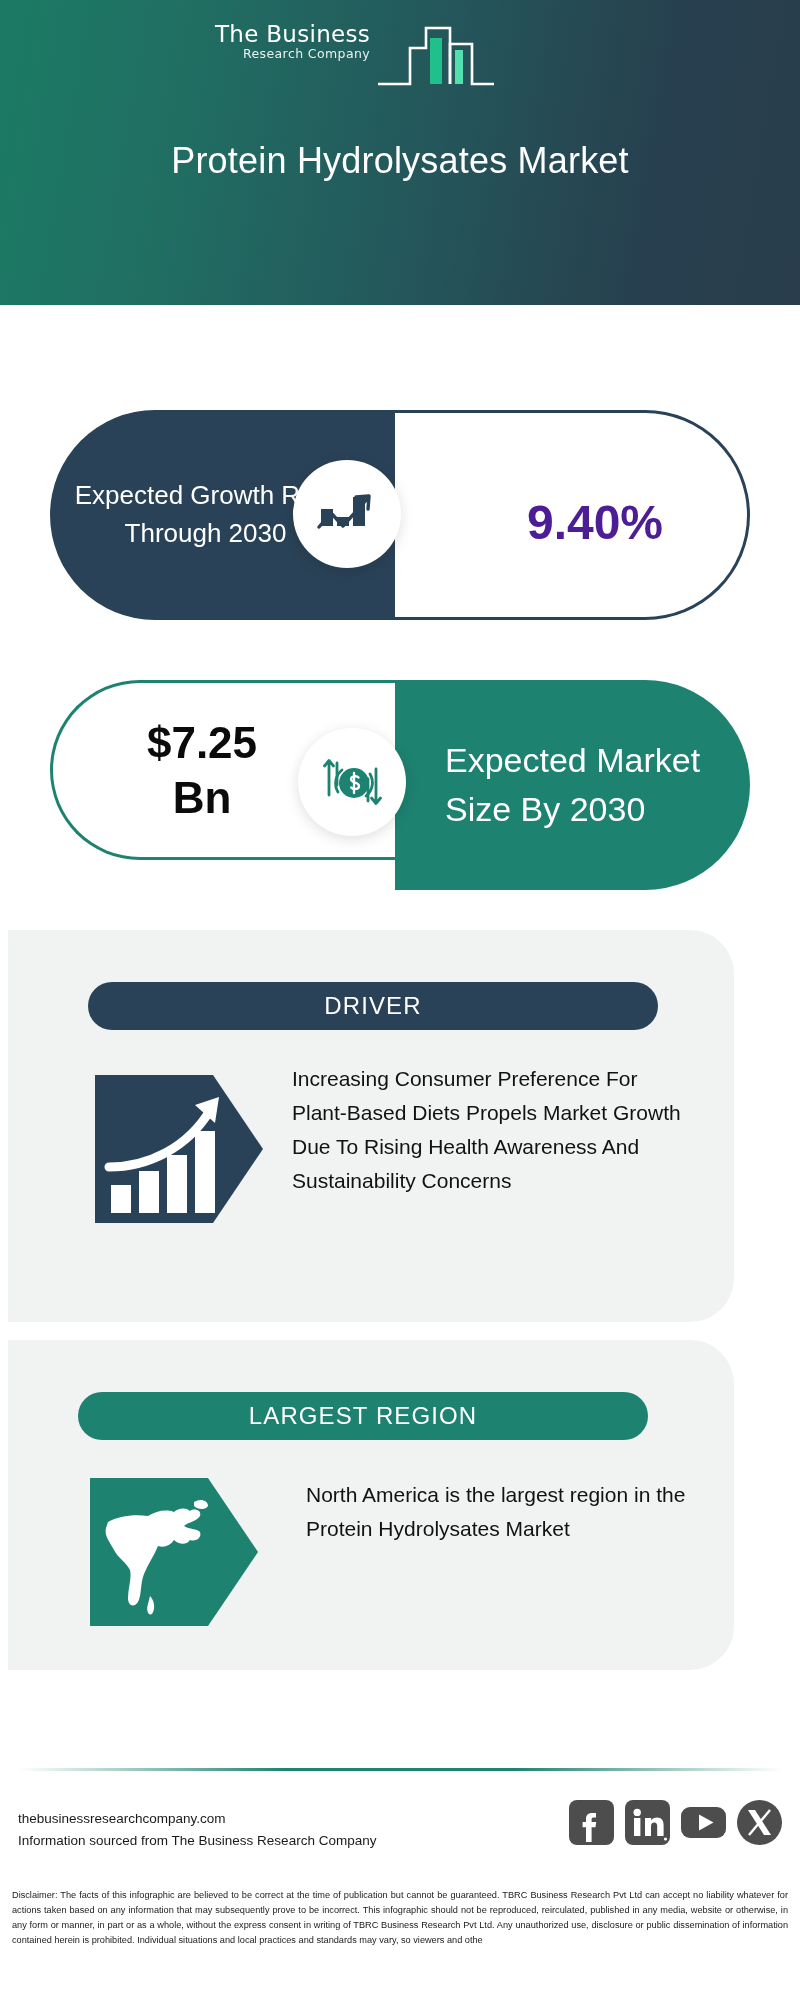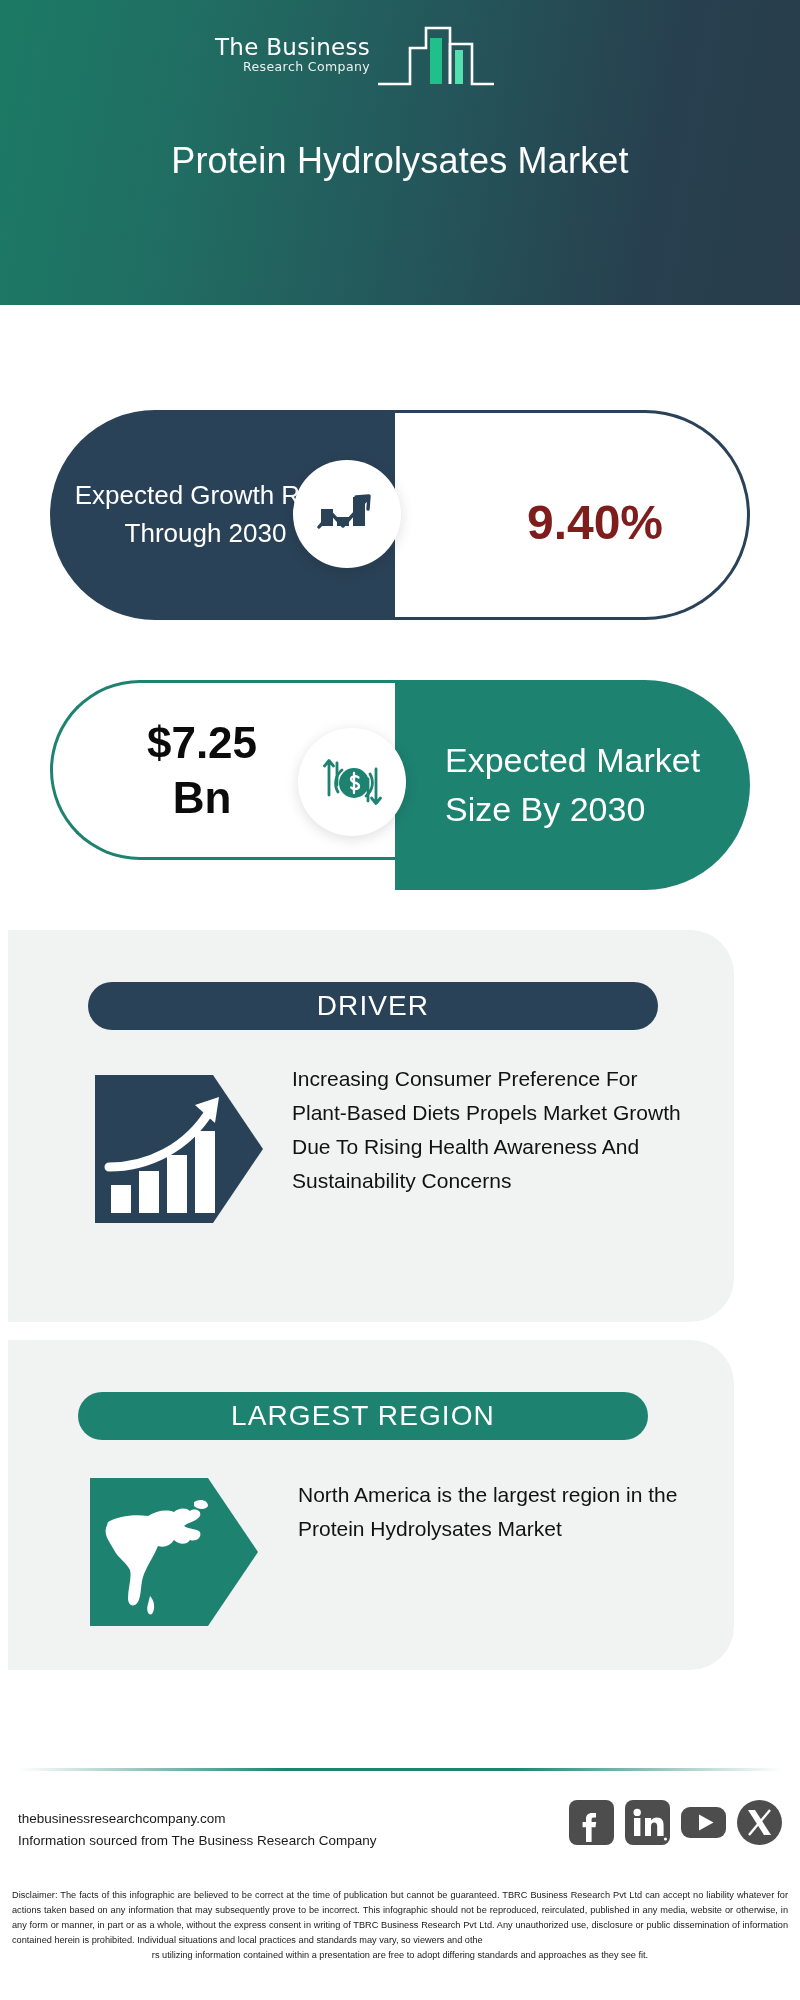--- a/index.html
+++ b/index.html
@@ -12,21 +12,21 @@
   .page { position:relative; width:800px; height:2000px; background:#fff; }
 
   
   .header {
     position:absolute; left:0; top:0; width:800px; height:305px;
     background:linear-gradient(100deg,#1b7a64 0%, #206f63 22%, #24555a 55%, #27404f 80%, #293d4c 100%);
     overflow:hidden;
   }
   .logo-wrap {
     position:absolute; left:215px; top:22px;
-    display:flex; align-items:center; gap:8px;
+    display:flex; align-items:flex-start; gap:8px;
   }
   .logo-text { text-align:right; padding-bottom:4px; }
   .logo-l1 {
     color:#ffffff; font-size:23px; letter-spacing:.3px;
     font-family:"DejaVu Sans", sans-serif; font-weight:400; line-height:1.05;
   }
   .logo-l2 {
     color:#e9f2f0; font-size:12.5px; letter-spacing:.4px;
     font-family:"DejaVu Sans", sans-serif; font-weight:400; line-height:1.3;
   }
@@ -52,21 +52,21 @@
     font-family:"Liberation Sans", sans-serif; padding-right:34px;
   }
   .card1-right {
     position:absolute; left:345px; top:0; width:355px; height:210px;
     border:3px solid #2a4257; border-left:none;
     border-radius:0 105px 105px 0;
     background:#fff;
     display:flex; align-items:center; justify-content:center;
   }
   .card1-value {
-    color:#7f1d1d; font-size:48px; font-weight:bold;
+    color:#4c1d95; font-size:48px; font-weight:bold;
     font-family:"Liberation Sans", sans-serif; padding-left:48px;margin-top:15px;
   }
   .badge1 {
     position:absolute; left:293px; top:460px; width:108px; height:108px;
     background:#fff; border-radius:50%;
     box-shadow:0 3px 14px rgba(0,0,0,.13);
     display:flex; align-items:center; justify-content:center; z-index:6;
   }
 
   
@@ -101,36 +101,36 @@
   .panel {
     position:absolute; left:8px; width:726px;
     background:#f1f2f2; border-radius:0 44px 44px 0;
   }
   #panel-driver { top:930px; height:392px; }
   #panel-region { top:1340px; height:330px; }
 
   .pill {
     position:absolute; height:48px; border-radius:24px;
     display:flex; align-items:center; justify-content:center;
-    color:#ffffff; font-size:28px; letter-spacing:1.1px;
+    color:#ffffff; font-size:24px; letter-spacing:1.1px;
     font-family:"Liberation Sans", sans-serif;
   }
   #pill-driver { left:88px; top:982px; width:570px; background:#2a4257; }
   #pill-region { left:78px; top:1392px; width:570px; background:#1e8271; }
 
   .hexicon { position:absolute; width:170px; height:148px; }
   #hex-driver { left:95px; top:1075px; }
   #hex-region { left:90px; top:1478px; }
 
   .body-txt {
     position:absolute; color:#121212; font-size:21px; line-height:1.62;
     font-family:"Liberation Sans", sans-serif;
   }
   #txt-driver { left:292px; top:1062px; width:400px; }
-  #txt-region { left:298px; top:1478px; width:395px; }
+  #txt-region { left:306px; top:1478px; width:395px; }
 
   
   .divider {
     position:absolute; left:18px; top:1768px; width:764px; height:3px;
     background:linear-gradient(90deg,rgba(30,130,113,0) 0%,#1e8271 35%,#1e8271 65%,rgba(30,130,113,0) 100%);
     border-radius:2px;
   }
   .src-txt {
     position:absolute; left:18px; top:1808px;
     color:#1a1a1a; font-size:13.5px; line-height:1.62;
@@ -264,16 +264,15 @@
     <svg class="soc" viewBox="0 0 45 45">
       <circle cx="22.5" cy="22.5" r="22.5" fill="#4d4d4d"></circle>
       <path d="M11 10 h7 l16 25 h-7 Z" fill="#ffffff"></path>
       <path d="M12 35 L33 10" stroke="#ffffff" stroke-width="2.4" fill="none"></path>
       <path d="M12 10 L33 35" stroke="#4d4d4d" stroke-width="0" fill="none"></path>
     </svg>
   </div>
 
   <div class="disclaimer">
     <span>Disclaimer: The facts of this infographic are believed to be correct at the time of publication but cannot be guaranteed. TBRC Business Research Pvt Ltd can accept no liability whatever for actions taken based on any information that may subsequently prove to be incorrect. This infographic should not be reproduced, reirculated, published in any media, website or otherwise, in any form or manner, in part or as a whole, without the express consent in writing of TBRC Business Research Pvt Ltd. Any unauthorized use, disclosure or public dissemination of information contained herein is prohibited. Individual situations and local practices and standards may vary, so viewers and othe</span>
-    <span class="last">rs utilizing information contained within a presentation are free to adopt differing standards and approaches as they see fit.</span>
   </div>
 
 </div>
 
 </body></html>

